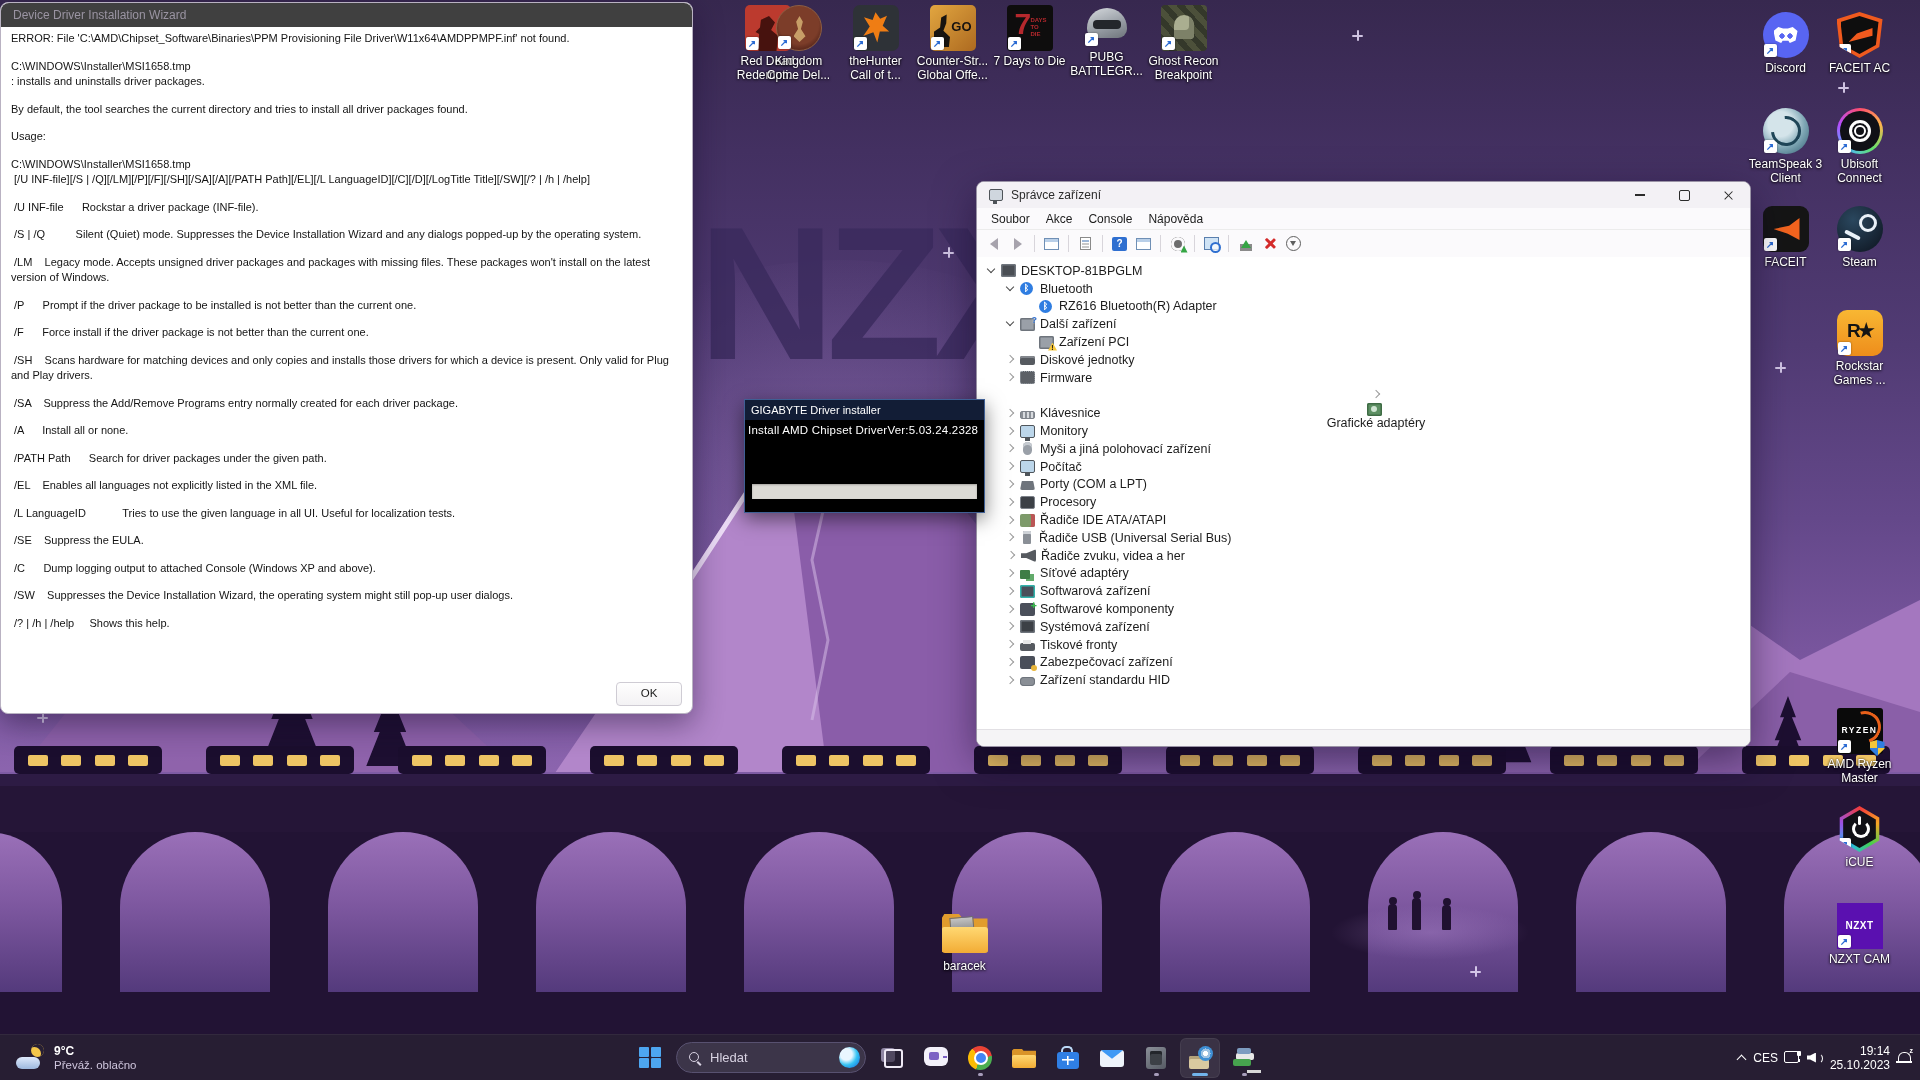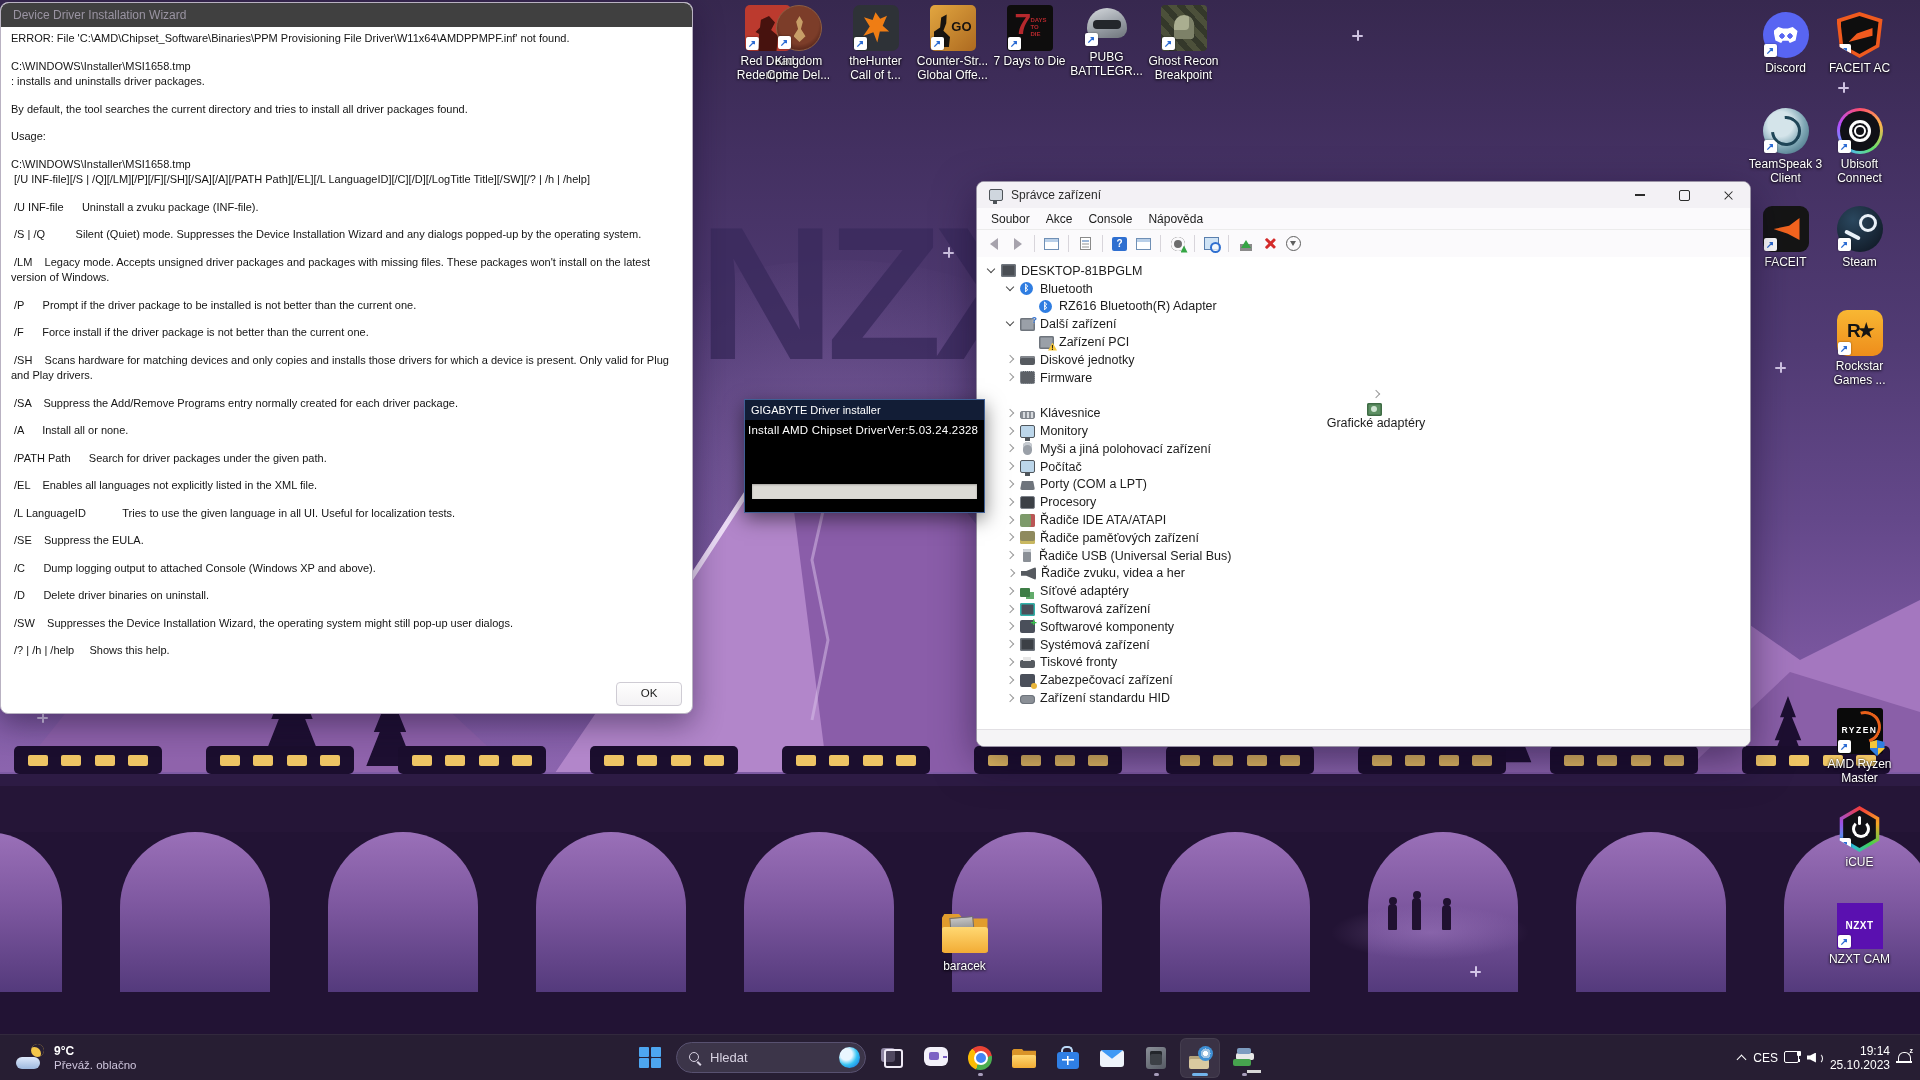--- a/index.html
+++ b/index.html
@@ -627,34 +627,33 @@
   <div id="dlg">
     <div id="dlg-title">Device Driver Installation Wizard</div>
     <div id="dlg-body">
         <div class="para">ERROR: File 'C:\AMD\Chipset_Software\Binaries\PPM Provisioning File Driver\W11x64\AMDPPMPF.inf' not found.</div>
         <div class="para">C:\WINDOWS\Installer\MSI1658.tmp
 : installs and uninstalls driver packages.</div>
         <div class="para">By default, the tool searches the current directory and tries to install all driver packages found.</div>
         <div class="para">Usage:</div>
         <div class="para">C:\WINDOWS\Installer\MSI1658.tmp
  [/U INF-file][/S | /Q][/LM][/P][/F][/SH][/SA][/A][/PATH Path][/EL][/L LanguageID][/C][/D][/LogTitle Title][/SW][/? | /h | /help]</div>
-        <div class="para"> /U INF-file      Uninstall a zvuku package (INF-file).</div>
+        <div class="para"> /U INF-file      Rockstar a driver package (INF-file).</div>
         <div class="para"> /S | /Q          Silent (Quiet) mode. Suppresses the Device Installation Wizard and any dialogs popped-up by the operating system.</div>
         <div class="para"> /LM    Legacy mode. Accepts unsigned driver packages and packages with missing files. These packages won't install on the latest version of Windows.</div>
         <div class="para"> /P      Prompt if the driver package to be installed is not better than the current one.</div>
         <div class="para"> /F      Force install if the driver package is not better than the current one.</div>
         <div class="para"> /SH    Scans hardware for matching devices and only copies and installs those drivers for which a device is present. Only valid for Plug and Play drivers.</div>
         <div class="para"> /SA    Suppress the Add/Remove Programs entry normally created for each driver package.</div>
         <div class="para"> /A      Install all or none.</div>
         <div class="para"> /PATH Path      Search for driver packages under the given path.</div>
         <div class="para"> /EL    Enables all languages not explicitly listed in the XML file.</div>
         <div class="para"> /L LanguageID            Tries to use the given language in all UI. Useful for localization tests.</div>
         <div class="para"> /SE    Suppress the EULA.</div>
         <div class="para"> /C      Dump logging output to attached Console (Windows XP and above).</div>
-        <div class="para"> /D      Delete driver binaries on uninstall.</div>
         <div class="para"> /SW    Suppresses the Device Installation Wizard, the operating system might still pop-up user dialogs.</div>
         <div class="para"> /? | /h | /help     Shows this help.</div>
       </div>
     <div id="dlg-ok">OK</div>
   </div>
 
   <div id="dm">
     <div id="dm-titlebar">
       <span class="dm-appicon"></span>
       <span id="dm-title">Správce zařízení</span>
@@ -785,25 +784,20 @@
         </div>
         <div class="trow" style="padding-left: 25px;">
           <div class="chev closed"></div>
           <div class="dmi i-cpu"></div>
           <div class="tlabel">Procesory</div>
         </div>
         <div class="trow" style="padding-left: 25px;">
           <div class="chev closed"></div>
           <div class="dmi i-ide"></div>
           <div class="tlabel">Řadiče IDE ATA/ATAPI</div>
-        </div>
-        <div class="trow" style="padding-left: 25px;">
-          <div class="chev closed"></div>
-          <div class="dmi i-storage"></div>
-          <div class="tlabel">Řadiče paměťových zařízení</div>
         </div>
         <div class="trow" style="padding-left: 25px;">
           <div class="chev closed"></div>
           <div class="dmi i-usb"></div>
           <div class="tlabel">Řadiče USB (Universal Serial Bus)</div>
         </div>
         <div class="trow" style="padding-left: 26px;">
           <div class="chev closed"></div>
           <div class="dmi i-sound"></div>
           <div class="tlabel">Řadiče zvuku, videa a her</div>

